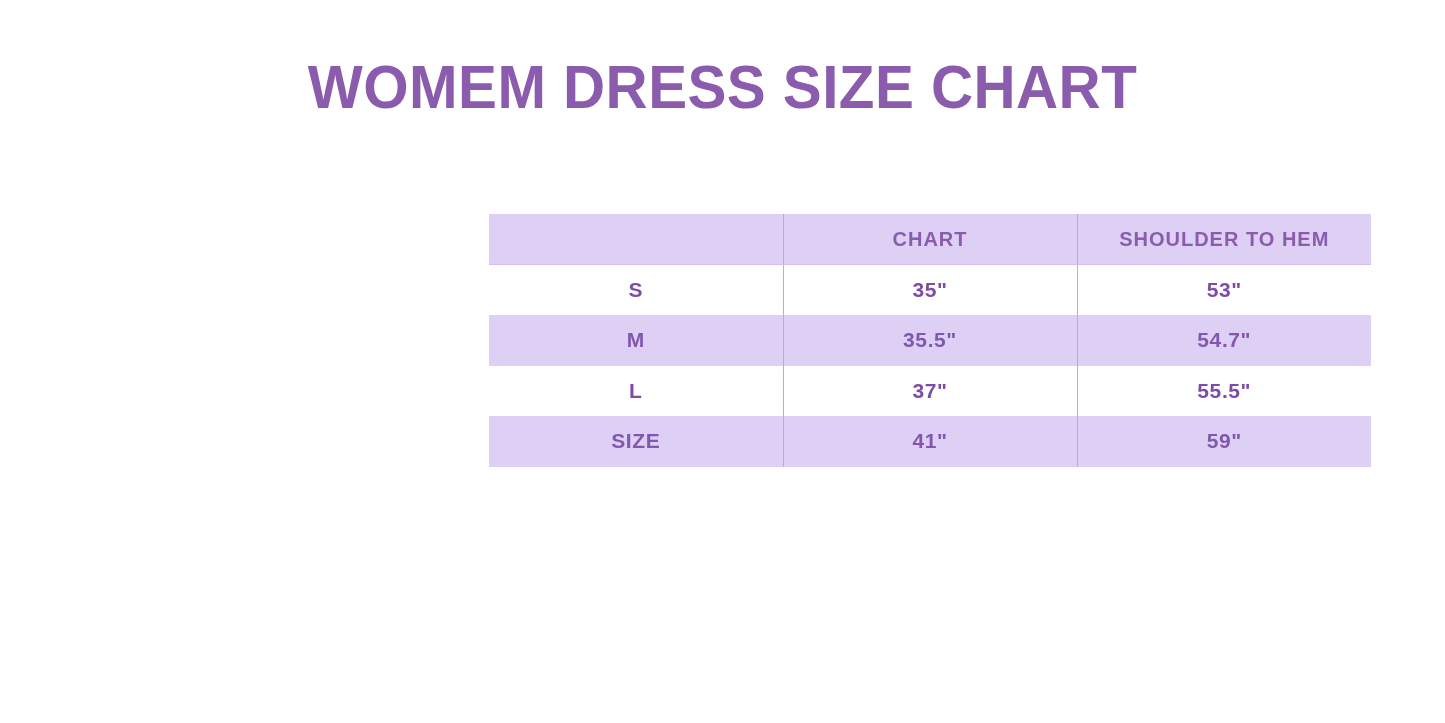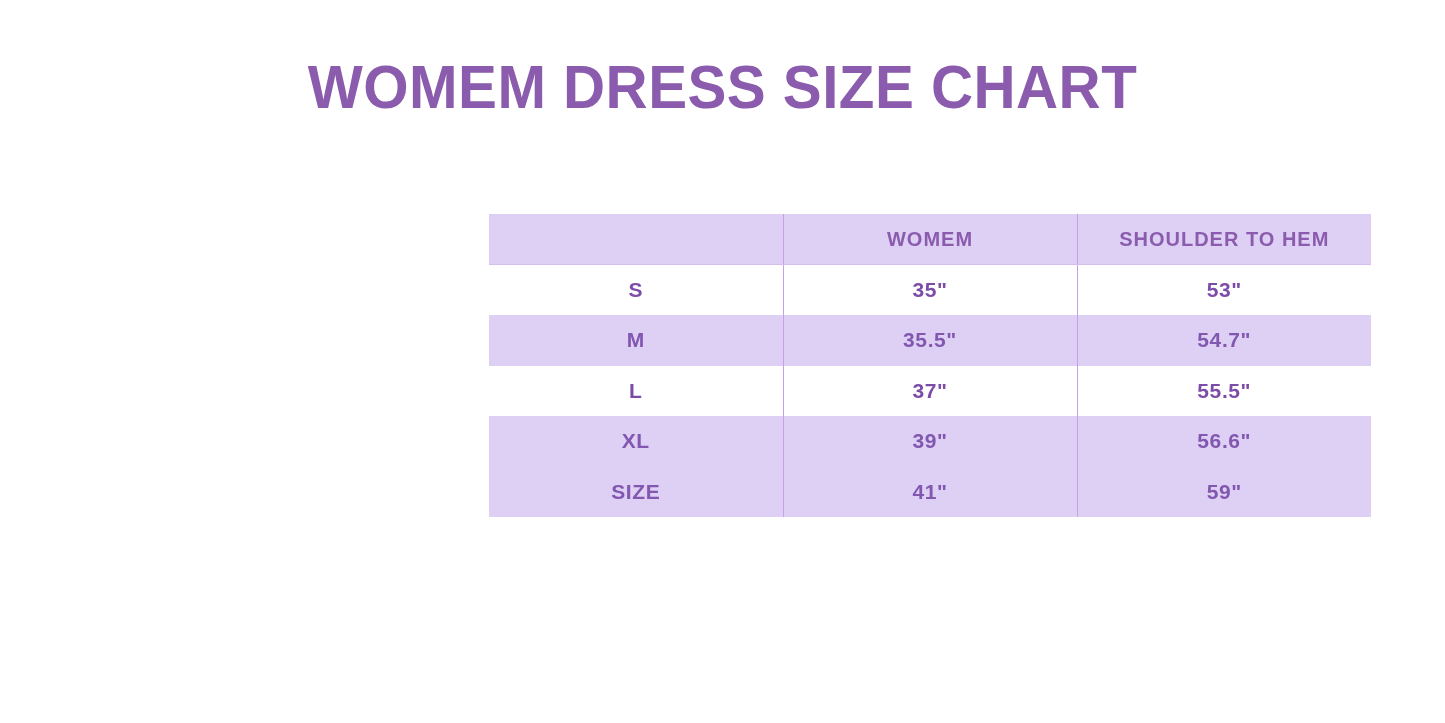--- a/index.html
+++ b/index.html
@@ -124,46 +124,41 @@
   <div class="size-table-wrap">
     <table class="size-table">
       <colgroup>
         <col class="col-size">
         <col class="col-chest">
         <col class="col-hem">
       </colgroup>
       <thead>
         <tr class="header-row">
           <th class="empty-head"></th>
-          <th>WOMEM</th>
+          <th>CHART</th>
           <th>SHOULDER TO HEM</th>
         </tr>
       </thead>
       <tbody>
         <tr class="row-light">
           <td class="cell-size">S</td>
           <td class="cell-value">35"</td>
           <td class="cell-value">53"</td>
         </tr>
         <tr class="row-tinted">
           <td class="cell-size">M</td>
           <td class="cell-value">35.5"</td>
           <td class="cell-value">54.7"</td>
         </tr>
         <tr class="row-light">
           <td class="cell-size">L</td>
           <td class="cell-value">37"</td>
           <td class="cell-value">55.5"</td>
         </tr>
         <tr class="row-tinted">
-          <td class="cell-size">XL</td>
-          <td class="cell-value">39"</td>
-          <td class="cell-value">56.6"</td>
-        </tr>
-        <tr class="row-tinted">
           <td class="cell-size">SIZE</td>
           <td class="cell-value">41"</td>
           <td class="cell-value">59"</td>
         </tr>
       </tbody>
     </table>
   </div>
 
 </div>
 

